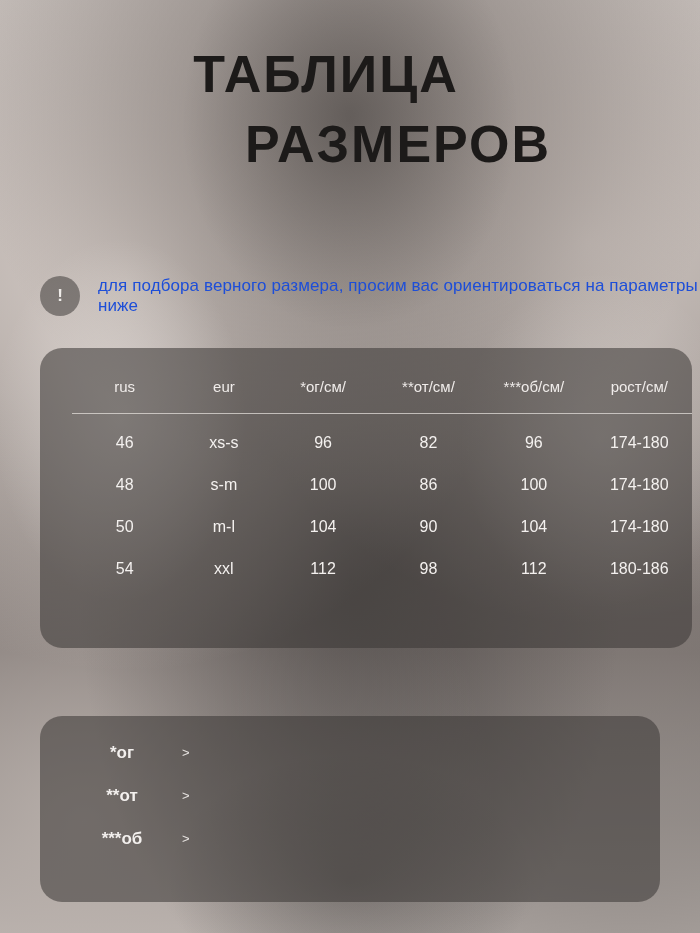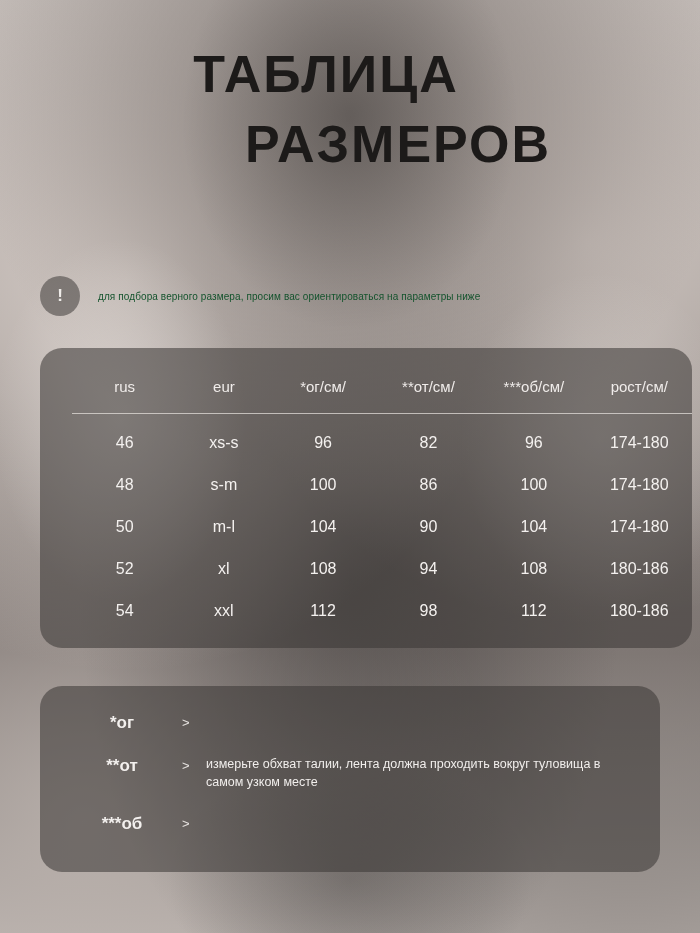--- a/index.html
+++ b/index.html
@@ -86,22 +86,22 @@
     background: rgba(64,60,58,0.55);
     color: #efece9;
     display: flex;
     align-items: center;
     justify-content: center;
     font-size: 17px;
     font-weight: bold;
     flex: 0 0 auto;
   }
   .note-text {
-    font-size: 10px;
-    color: #14532d;
+    font-size: 17px;
+    color: #1d4ed8;
     letter-spacing: 0.1px;
   }
 
   
   .card {
     position: absolute;
     background: rgba(58,55,54,0.56);
     border-radius: 22px;
   }
   .table-card {
@@ -136,21 +136,21 @@
   col.c1 { width: 17%; }
   col.c2 { width: 15%; }
   col.c3 { width: 17%; }
   col.c4 { width: 17%; }
   col.c5 { width: 17%; }
   col.c6 { width: 17%; }
 
   
   .legend-card {
     left: 40px;
-    top: 686px;
+    top: 716px;
     width: 620px;
     height: 186px;
   }
   .legend-row {
     display: flex;
     align-items: flex-start;
     padding: 0 22px;
     margin-top: 22px;
   }
   .legend-row:first-child { margin-top: 26px; }
@@ -232,47 +232,38 @@
         </tr>
         <tr>
           <td>50</td>
           <td>m-l</td>
           <td>104</td>
           <td>90</td>
           <td>104</td>
           <td>174-180</td>
         </tr>
         <tr>
-          <td>52</td>
-          <td>xl</td>
-          <td>108</td>
-          <td>94</td>
-          <td>108</td>
-          <td>180-186</td>
-        </tr>
-        <tr>
           <td>54</td>
           <td>xxl</td>
           <td>112</td>
           <td>98</td>
           <td>112</td>
           <td>180-186</td>
         </tr>
       </tbody>
     </table>
   </div>
 
   <div class="card legend-card">
     <div class="legend-row">
       <div class="legend-key">*ог</div>
       <div class="legend-arrow">&gt;</div>
     </div>
     <div class="legend-row">
       <div class="legend-key">**от</div>
       <div class="legend-arrow">&gt;</div>
-      <div class="legend-text">измерьте обхват талии, лента должна проходить вокруг туловища в самом узком месте</div>
     </div>
     <div class="legend-row">
       <div class="legend-key">***об</div>
       <div class="legend-arrow">&gt;</div>
     </div>
   </div>
 </div>
 
 </body></html>

